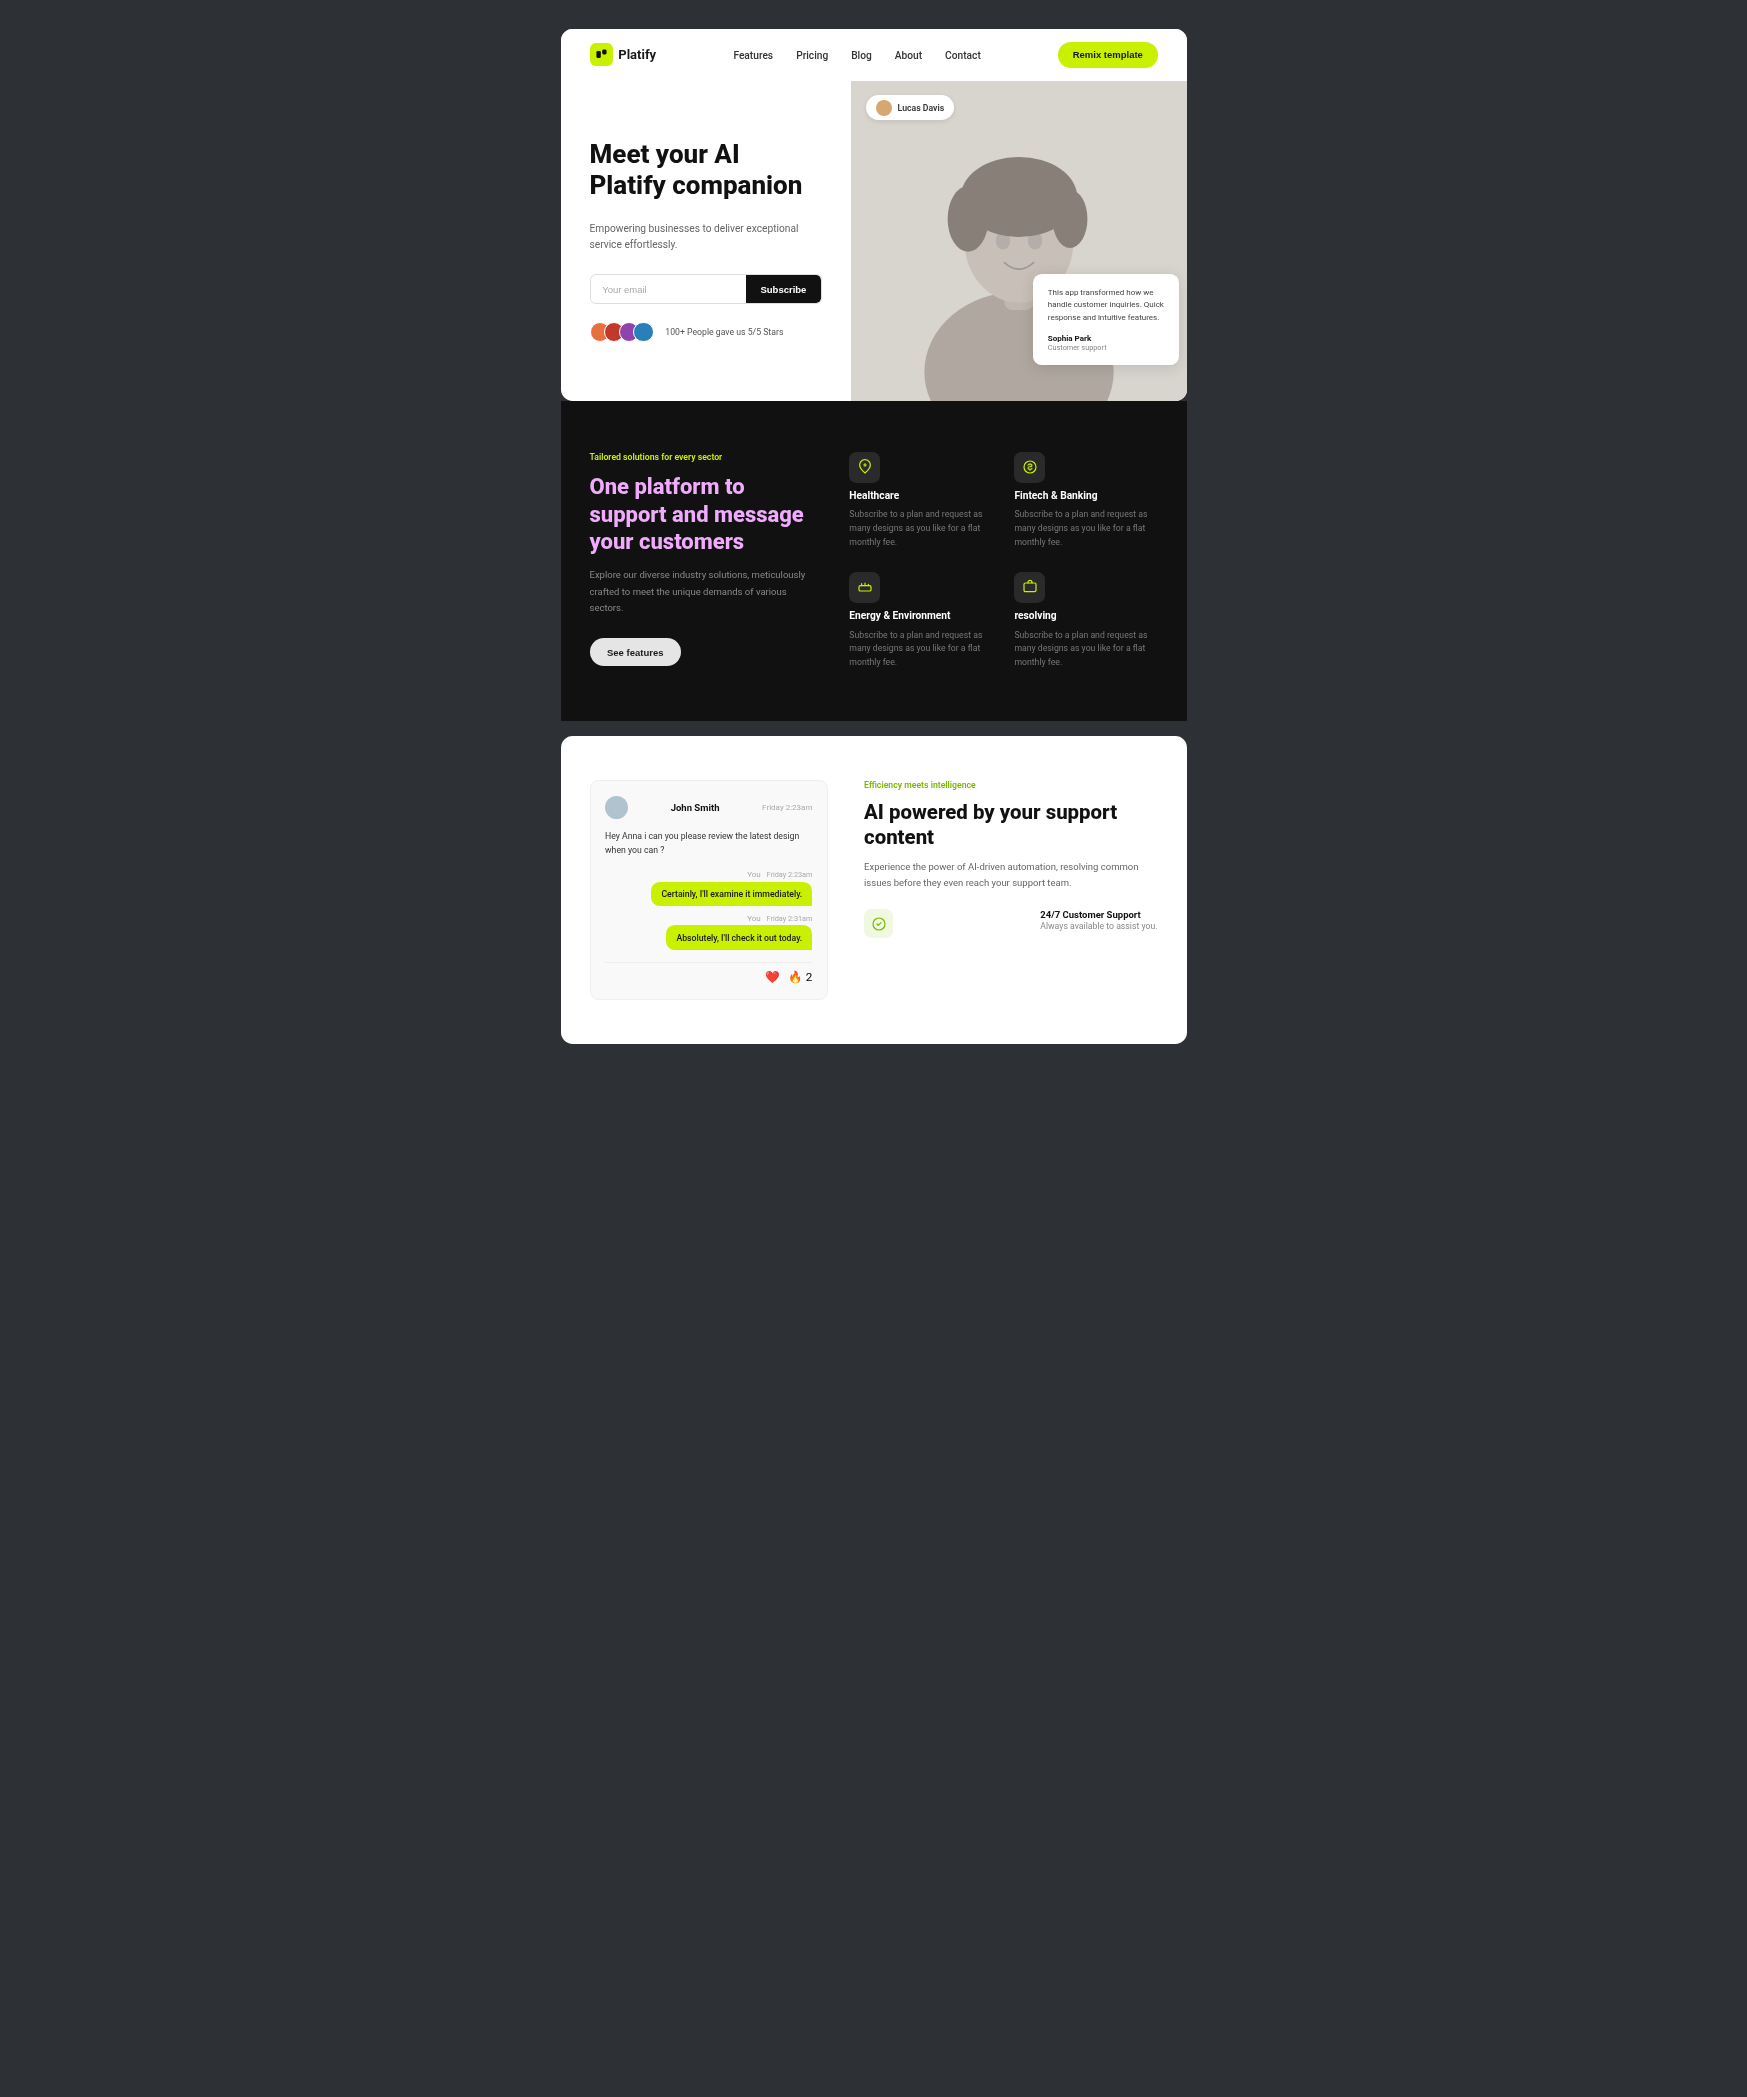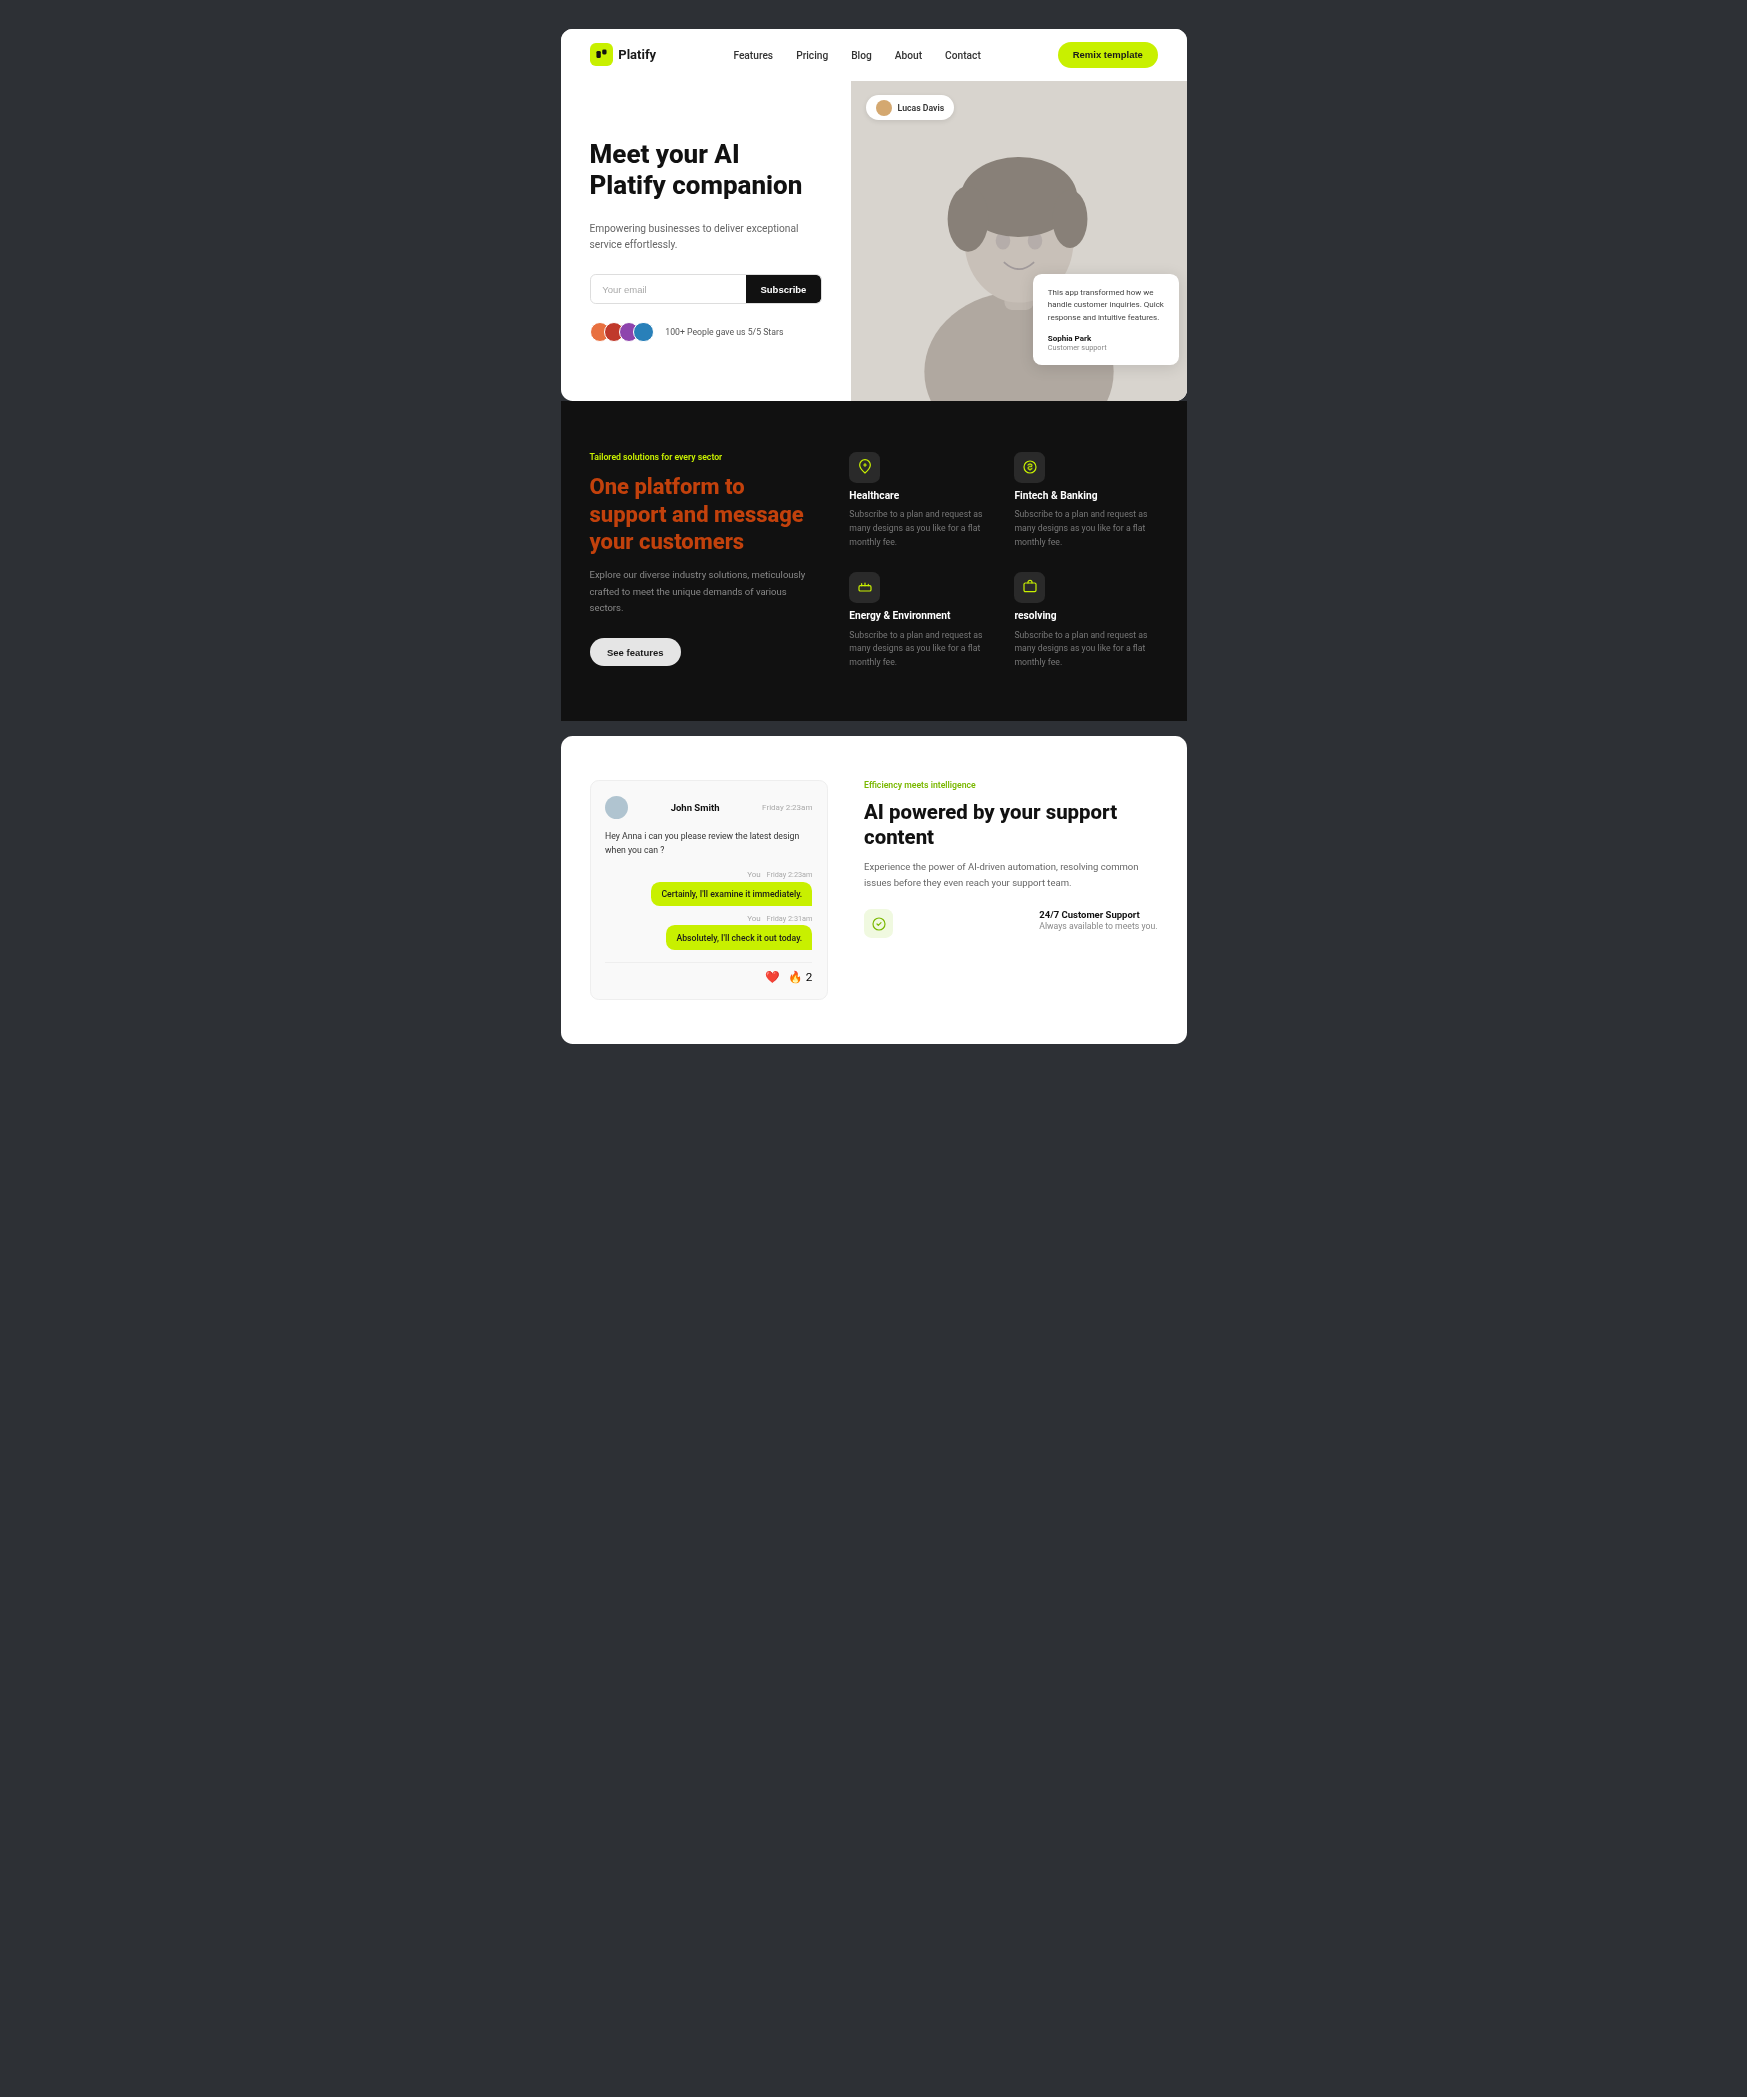--- a/index.html
+++ b/index.html
@@ -223,21 +223,21 @@
     .tag-label {
       font-size: 8.7px;
       color: #c8f000;
       font-weight: 600;
       margin-bottom: 11.7px;
       display: block;
     }
     .dark-title {
       font-size: 22px;
       font-weight: 800;
-      color: #c2410c;
+      color: #f0abfc;
       line-height: 1.25;
       margin-bottom: 11.7px;
     }
     .dark-desc {
       font-size: 9.5px;
       color: #888;
       line-height: 1.7;
       margin-bottom: 22px;
     }
     .btn-see-features {
@@ -618,21 +618,21 @@
       <p class="ai-desc">Experience the power of AI-driven automation, resolving common issues before they even reach your support team.</p>
       <div class="support-feature">
         <div class="support-icon">
           <svg width="16" height="16" viewBox="0 0 24 24" fill="none">
             <circle cx="12" cy="12" r="9" stroke="#7ab800" stroke-width="1.8"></circle>
             <path d="M9 12l2 2 4-4" stroke="#7ab800" stroke-width="1.8" stroke-linecap="round" stroke-linejoin="round"></path>
           </svg>
         </div>
         <div>
           <div class="support-feature-title">24/7 Customer Support</div>
-          <div class="support-feature-desc">Always available to meets you.</div>
+          <div class="support-feature-desc">Always available to assist you.</div>
         </div>
       </div>
     </div>
 
   </div>
 
 </div>
 
 
 </body></html>

